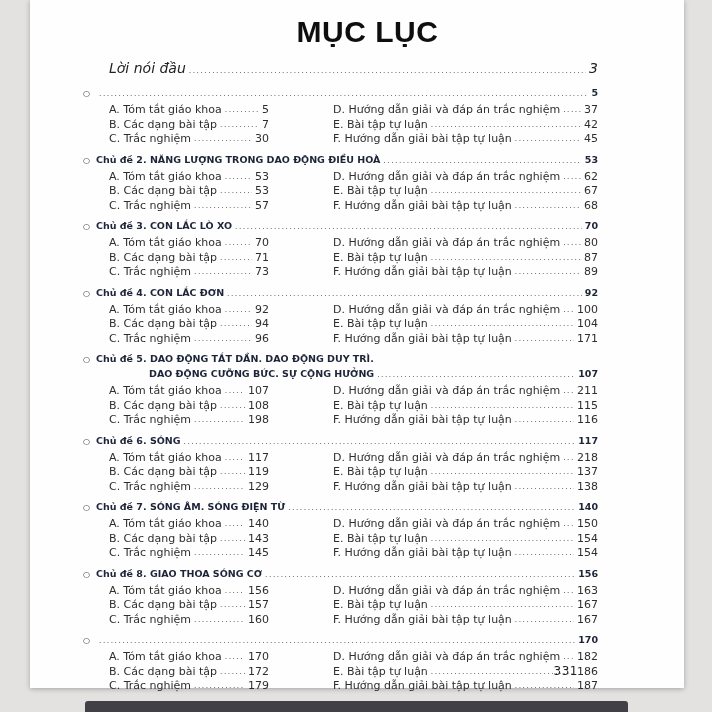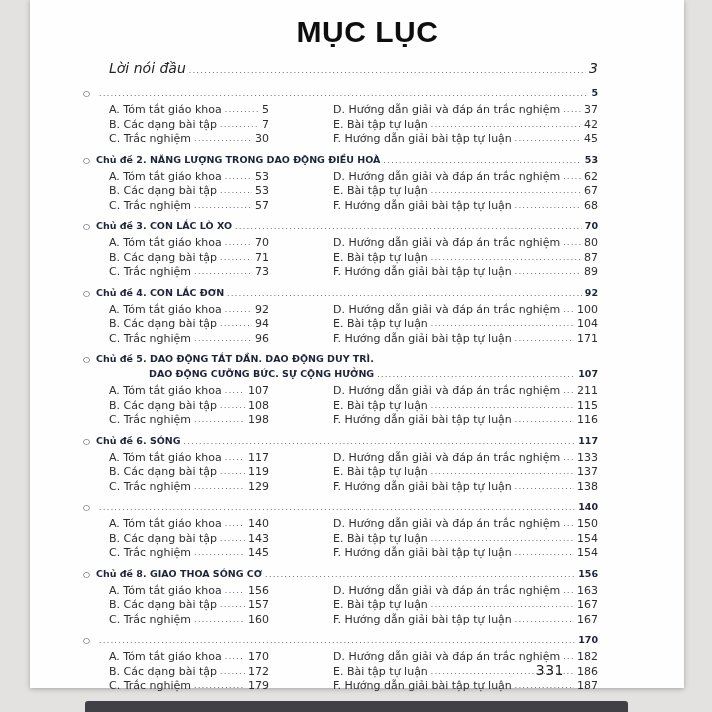--- a/index.html
+++ b/index.html
@@ -56,22 +56,22 @@
   .cols{display:flex;margin-left:26px;margin-top:1px;}
   .col-left{flex:none;width:160px;margin-right:64px;}
   .col-right{flex:1 1 auto;min-width:0;}
   .entry{
     display:flex;align-items:flex-end;
     font-size:11px;line-height:13.5px;color:var(--text-color);
   }
   .elabel{white-space:nowrap;flex:none;}
   .epage{flex:none;}
   .folio{
-    position:absolute;right:120px;bottom:10px;
-    font-size:14px;color:#1f1f1f;letter-spacing:.5px;
+    position:absolute;right:106px;bottom:10px;
+    font-size:12px;color:#1f1f1f;letter-spacing:.5px;
   }
   .bottom-bar{
     position:absolute;left:85px;bottom:0;width:543px;height:11px;
     background:#414046;border-radius:3px 3px 0 0;
   }
 </style>
 </head>
 <body>
 
 <div class="page">
@@ -353,39 +353,40 @@
           <span class="elabel">C. Trắc nghiệm</span>
           <span class="leader"></span>
           <span class="epage">129</span>
         </div>
             </div>
       <div class="col-right">
 
       <div class="entry">
           <span class="elabel">D. Hướng dẫn giải và đáp án trắc nghiệm</span>
           <span class="leader"></span>
-          <span class="epage">133</span>
+          <span class="epage">218</span>
         </div>
               <div class="entry">
           <span class="elabel">E. Bài tập tự luận</span>
           <span class="leader"></span>
           <span class="epage">137</span>
         </div>
               <div class="entry">
           <span class="elabel">F. Hướng dẫn giải bài tập tự luận</span>
           <span class="leader"></span>
           <span class="epage">138</span>
         </div>
             </div>
     </div>
   </div>
 
   <div class="chapter">
     <div class="hline hline1">
       <span class="bullet">○</span>
+      <span class="ctitle">Chủ đề 7. SÓNG ÂM. SÓNG ĐIỆN TỪ</span>
       <span class="leader"></span>
       <span class="cpage">140</span>
     </div>
 
     <div class="cols">
       <div class="col-left">
 
       <div class="entry">
           <span class="elabel">A. Tóm tắt giáo khoa</span>
           <span class="leader"></span>

